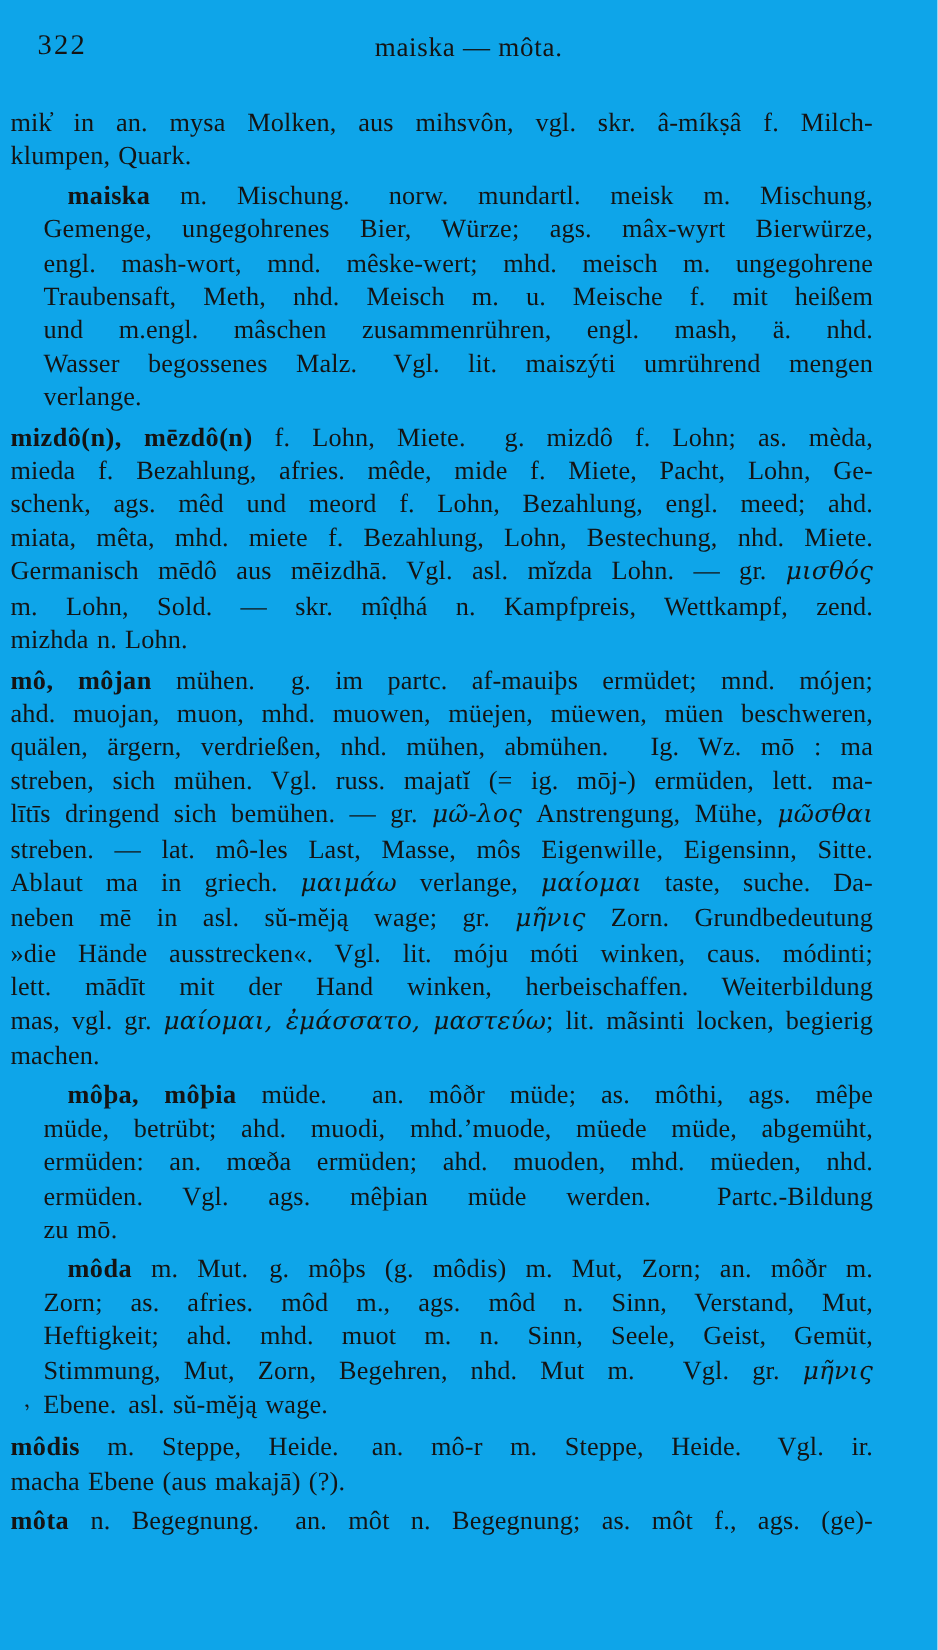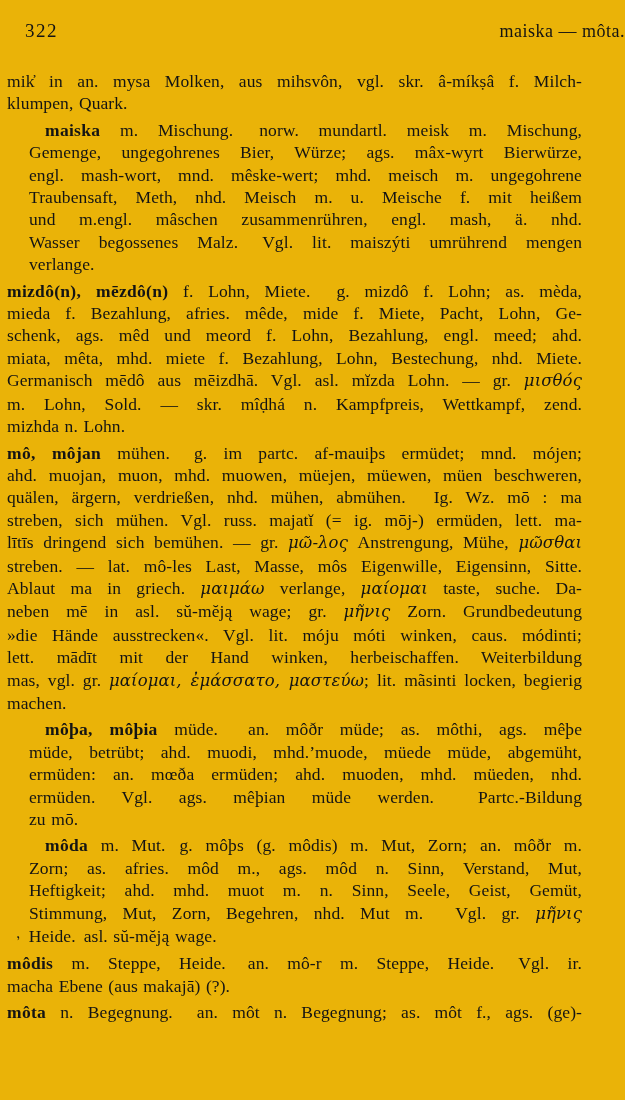--- a/index.html
+++ b/index.html
@@ -1,25 +1,25 @@
 <!DOCTYPE html>
 <html><head>
 <meta charset="utf-8">
 <style>
   html,body{margin:0;padding:0;background:#ffffff;}
   .page{
     position:relative;
     width:625px;height:1100px;
-    background:#eab308;
+    background:#0ea5e9;
     color:#141414;
     font-family:"Liberation Serif","DejaVu Serif",serif;
     overflow:hidden;
   }
   .pageno{position:absolute;left:25px;top:20px;font-size:19px;letter-spacing:1.5px;}
-  .rhead{position:absolute;left:0;top:21px;width:100%;text-align:right;font-size:18px;letter-spacing:0.5px;}
+  .rhead{position:absolute;left:0;top:21px;width:100%;text-align:center;font-size:18px;letter-spacing:0.5px;}
   .textbody{position:absolute;left:7px;top:70px;width:575px;}
   .para{margin:0;}
   .para + .para{margin-top:4px;}
   .line{
     font-size:17.5px;
     line-height:22.4px;
     letter-spacing:0.1px;
     word-spacing:1px;
     text-align:left;
   }
@@ -79,21 +79,21 @@
         <div class="line just"><span class="seg">müde, betrübt; ahd. muodi, mhd.’muode, müede müde, abgemüht,</span></div>
         <div class="line just"><span class="seg">ermüden: an. mœða ermüden; ahd. muoden, mhd. müeden, nhd.</span></div>
         <div class="line just"><span class="seg">ermüden. Vgl. ags. mêþian müde werden.</span><span class="gap" style="width: 44px;"></span><span class="seg">Partc.-Bildung</span></div>
         <div class="line"><span class="seg">zu mō.</span></div>
       </div>
       <div class="para indent">
         <div class="line just first"><span class="seg b">môda</span><span class="seg"> m. Mut.</span><span class="gap" style="width: 14px;"></span><span class="seg">g. môþs (g. môdis) m. Mut, Zorn; an. môðr m.</span></div>
         <div class="line just"><span class="seg">Zorn; as. afries. môd m., ags. môd n. Sinn, Verstand, Mut,</span></div>
         <div class="line just"><span class="seg">Heftigkeit; ahd. mhd. muot m. n. Sinn, Seele, Geist, Gemüt,</span></div>
         <div class="line just"><span class="seg">Stimmung, Mut, Zorn, Begehren, nhd. Mut m.</span><span class="gap" style="width: 32px;"></span><span class="seg">Vgl. gr. </span><span class="seg i">μῆνις</span></div>
-        <div class="line" style="margin-left: 8px;"><span class="seg stray">,</span><span class="gap" style="width: 10px;"></span><span class="seg">Heide.</span><span class="gap" style="width: 8px;"></span><span class="seg">asl. sŭ-mĕją wage.</span></div>
+        <div class="line" style="margin-left: 8px;"><span class="seg stray">,</span><span class="gap" style="width: 10px;"></span><span class="seg">Ebene.</span><span class="gap" style="width: 8px;"></span><span class="seg">asl. sŭ-mĕją wage.</span></div>
       </div>
       <div class="para flush">
         <div class="line just first"><span class="seg b">môdis</span><span class="seg"> m. Steppe, Heide.</span><span class="gap" style="width: 22px;"></span><span class="seg">an. mô-r m. Steppe, Heide.</span><span class="gap" style="width: 24px;"></span><span class="seg">Vgl. ir.</span></div>
         <div class="line"><span class="seg">macha Ebene (aus makajā) (?).</span></div>
       </div>
       <div class="para flush">
         <div class="line just first"><span class="seg b">môta</span><span class="seg"> n. Begegnung.</span><span class="gap" style="width: 24px;"></span><span class="seg">an. môt n. Begegnung; as. môt f., ags. (ge)-</span></div>
       </div>
     </div>
 </div>

